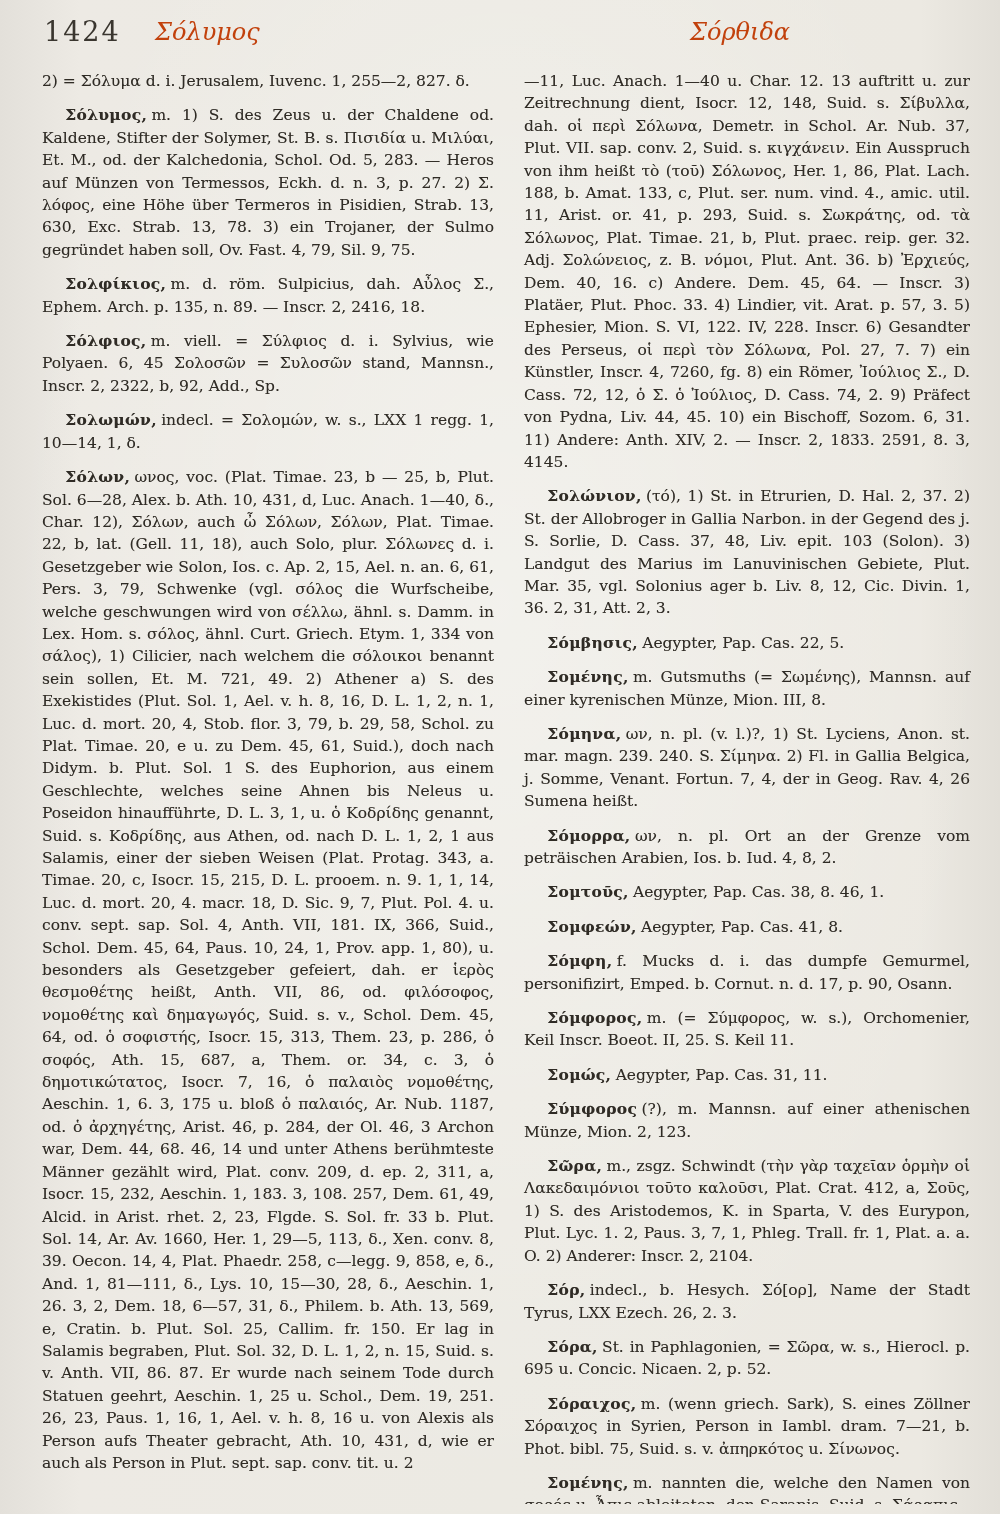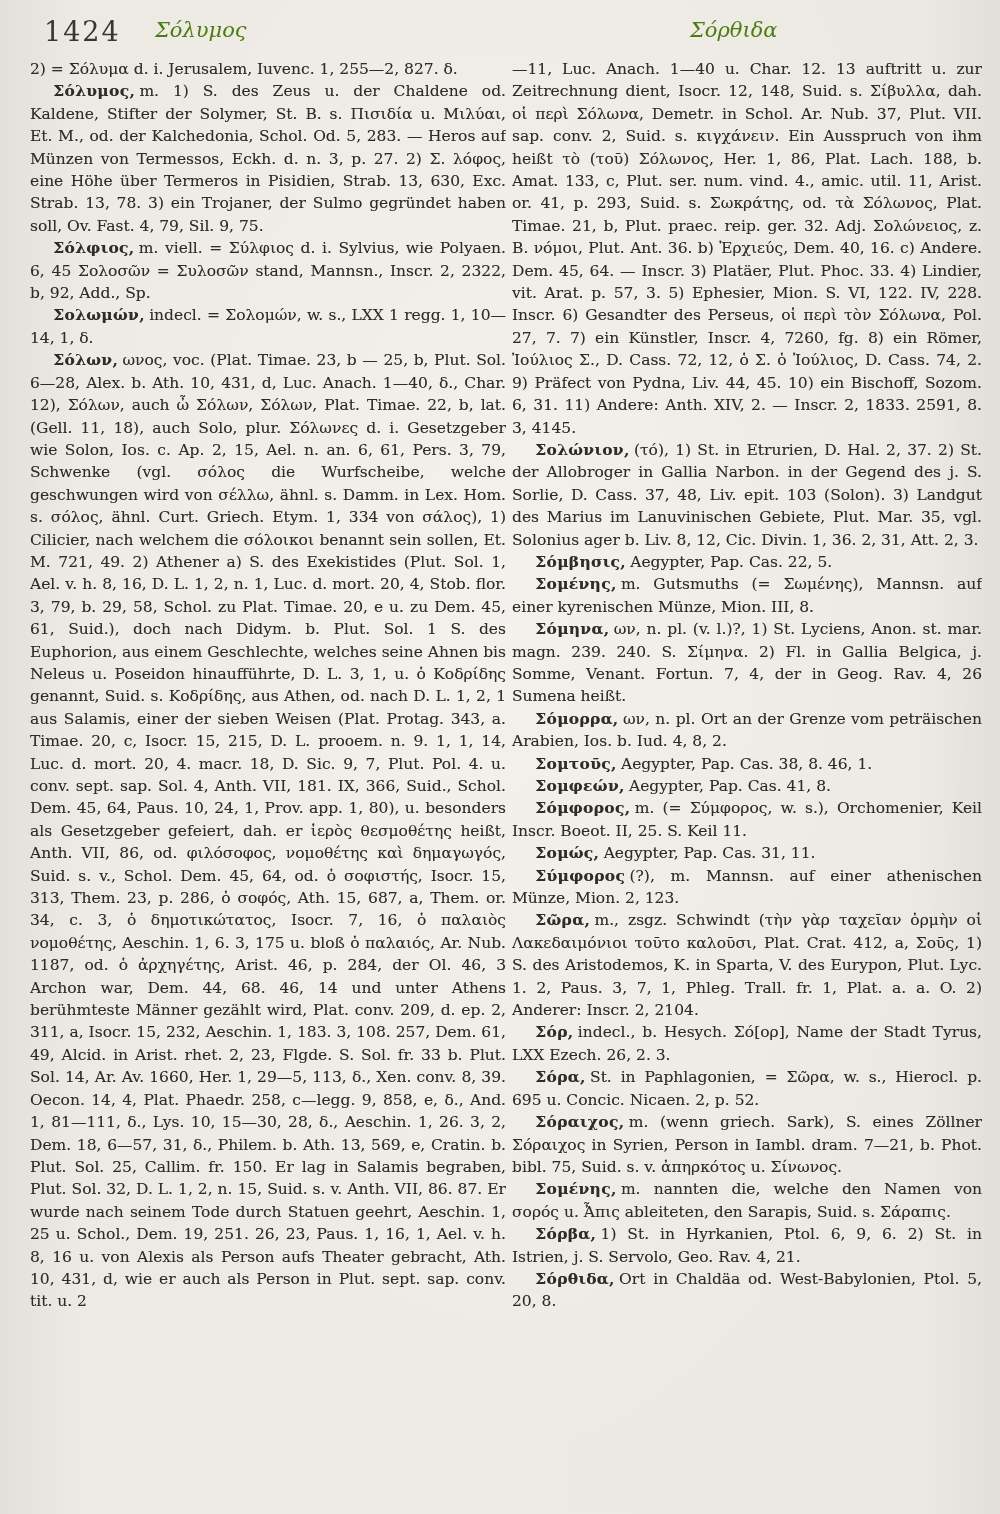--- a/index.html
+++ b/index.html
@@ -33,23 +33,23 @@
     position: absolute;
     left: 44px;
     top: 4px;
     font-size: 27px;
     letter-spacing: 2px;
     color: #3a362f;
   }
   .guide-word {
     position: absolute;
     top: 6px;
-    font-size: 21px;
+    font-size: 24px;
     font-style: italic;
-    color: #4d7c0f;
+    color: #c2410c;
   }
   .guide-word.left  { left: 155px; }
   .guide-word.right { left: 690px; }
   .columns {
     position: absolute;
     top: 58px;
     left: 0;
     width: 1000px;
     height: 1450px;
   }
@@ -59,21 +59,21 @@
     height: 1446px;
     overflow: hidden;
     text-align: justify;
     font-size: 15.5px;
     line-height: 22.4px;
     color: #2f2b25;
   }
   .col.left  { left: 30px;  width: 476px; }
   .col.right { left: 512px; width: 470px; }
   p.entry {
-    margin: 0;
+    margin: 12px;
     text-indent: 1.5em;
   }
   p.entry.cont { text-indent: 0; }
   p.entry b.headword {
     font-weight: bold;
     letter-spacing: 0.3px;
     margin-right: 0.28em;
   }
   
   .col p.entry { text-shadow: 0 0 0.4px rgba(47,43,37,0.35); }
@@ -86,33 +86,35 @@
   <div class="page-header">
     <span class="page-number">1424</span>
     <span class="guide-word left">Σόλυμος</span>
     <span class="guide-word right">Σόρθιδα</span>
   </div>
 
   <div class="columns">
     <div class="col left">
         <p class="entry cont"><span>2) = Σόλυμα d. i. Jerusalem, Iuvenc. 1, 255—2, 827. δ.</span></p>
         <p class="entry"><b class="headword">Σόλυμος,</b><span>m. 1) S. des Zeus u. der Chaldene od. Kaldene, Stifter der Solymer, St. B. s. Πισιδία u. Μιλύαι, Et. M., od. der Kalchedonia, Schol. Od. 5, 283. — Heros auf Münzen von Termessos, Eckh. d. n. 3, p. 27. 2) Σ. λόφος, eine Höhe über Termeros in Pisidien, Strab. 13, 630, Exc. Strab. 13, 78. 3) ein Trojaner, der Sulmo gegründet haben soll, Ov. Fast. 4, 79, Sil. 9, 75.</span></p>
+        <p class="entry"><b class="headword">Σολφίκιος,</b><span>m. d. röm. Sulpicius, dah. Αὖλος Σ., Ephem. Arch. p. 135, n. 89. — Inscr. 2, 2416, 18.</span></p>
         <p class="entry"><b class="headword">Σόλφιος,</b><span>m. viell. = Σύλφιος d. i. Sylvius, wie Polyaen. 6, 45 Σολοσῶν = Συλοσῶν stand, Mannsn., Inscr. 2, 2322, b, 92, Add., Sp.</span></p>
         <p class="entry"><b class="headword">Σολωμών,</b><span>indecl. = Σολομών, w. s., LXX 1 regg. 1, 10—14, 1, δ.</span></p>
         <p class="entry"><b class="headword">Σόλων,</b><span>ωνος, voc. (Plat. Timae. 23, b — 25, b, Plut. Sol. 6—28, Alex. b. Ath. 10, 431, d, Luc. Anach. 1—40, δ., Char. 12), Σόλων, auch ὦ Σόλων, Σόλων, Plat. Timae. 22, b, lat. (Gell. 11, 18), auch Solo, plur. Σόλωνες d. i. Gesetzgeber wie Solon, Ios. c. Ap. 2, 15, Ael. n. an. 6, 61, Pers. 3, 79, Schwenke (vgl. σόλος die Wurfscheibe, welche geschwungen wird von σέλλω, ähnl. s. Damm. in Lex. Hom. s. σόλος, ähnl. Curt. Griech. Etym. 1, 334 von σάλος), 1) Cilicier, nach welchem die σόλοικοι benannt sein sollen, Et. M. 721, 49. 2) Athener a) S. des Exekistides (Plut. Sol. 1, Ael. v. h. 8, 16, D. L. 1, 2, n. 1, Luc. d. mort. 20, 4, Stob. flor. 3, 79, b. 29, 58, Schol. zu Plat. Timae. 20, e u. zu Dem. 45, 61, Suid.), doch nach Didym. b. Plut. Sol. 1 S. des Euphorion, aus einem Geschlechte, welches seine Ahnen bis Neleus u. Poseidon hinaufführte, D. L. 3, 1, u. ὁ Κοδρίδης genannt, Suid. s. Κοδρίδης, aus Athen, od. nach D. L. 1, 2, 1 aus Salamis, einer der sieben Weisen (Plat. Protag. 343, a. Timae. 20, c, Isocr. 15, 215, D. L. prooem. n. 9. 1, 1, 14, Luc. d. mort. 20, 4. macr. 18, D. Sic. 9, 7, Plut. Pol. 4. u. conv. sept. sap. Sol. 4, Anth. VII, 181. IX, 366, Suid., Schol. Dem. 45, 64, Paus. 10, 24, 1, Prov. app. 1, 80), u. besonders als Gesetzgeber gefeiert, dah. er ἱερὸς θεσμοθέτης heißt, Anth. VII, 86, od. φιλόσοφος, νομοθέτης καὶ δημαγωγός, Suid. s. v., Schol. Dem. 45, 64, od. ὁ σοφιστής, Isocr. 15, 313, Them. 23, p. 286, ὁ σοφός, Ath. 15, 687, a, Them. or. 34, c. 3, ὁ δημοτικώτατος, Isocr. 7, 16, ὁ παλαιὸς νομοθέτης, Aeschin. 1, 6. 3, 175 u. bloß ὁ παλαιός, Ar. Nub. 1187, od. ὁ ἀρχηγέτης, Arist. 46, p. 284, der Ol. 46, 3 Archon war, Dem. 44, 68. 46, 14 und unter Athens berühmteste Männer gezählt wird, Plat. conv. 209, d. ep. 2, 311, a, Isocr. 15, 232, Aeschin. 1, 183. 3, 108. 257, Dem. 61, 49, Alcid. in Arist. rhet. 2, 23, Flgde. S. Sol. fr. 33 b. Plut. Sol. 14, Ar. Av. 1660, Her. 1, 29—5, 113, δ., Xen. conv. 8, 39. Oecon. 14, 4, Plat. Phaedr. 258, c—legg. 9, 858, e, δ., And. 1, 81—111, δ., Lys. 10, 15—30, 28, δ., Aeschin. 1, 26. 3, 2, Dem. 18, 6—57, 31, δ., Philem. b. Ath. 13, 569, e, Cratin. b. Plut. Sol. 25, Callim. fr. 150. Er lag in Salamis begraben, Plut. Sol. 32, D. L. 1, 2, n. 15, Suid. s. v. Anth. VII, 86. 87. Er wurde nach seinem Tode durch Statuen geehrt, Aeschin. 1, 25 u. Schol., Dem. 19, 251. 26, 23, Paus. 1, 16, 1, Ael. v. h. 8, 16 u. von Alexis als Person aufs Theater gebracht, Ath. 10, 431, d, wie er auch als Person in Plut. sept. sap. conv. tit. u. 2</span></p>
       </div>
     <div class="col right">
         <p class="entry cont"><span>—11, Luc. Anach. 1—40 u. Char. 12. 13 auftritt u. zur Zeitrechnung dient, Isocr. 12, 148, Suid. s. Σίβυλλα, dah. οἱ περὶ Σόλωνα, Demetr. in Schol. Ar. Nub. 37, Plut. VII. sap. conv. 2, Suid. s. κιγχάνειν. Ein Ausspruch von ihm heißt τὸ (τοῦ) Σόλωνος, Her. 1, 86, Plat. Lach. 188, b. Amat. 133, c, Plut. ser. num. vind. 4., amic. util. 11, Arist. or. 41, p. 293, Suid. s. Σωκράτης, od. τὰ Σόλωνος, Plat. Timae. 21, b, Plut. praec. reip. ger. 32. Adj. Σολώνειος, z. B. νόμοι, Plut. Ant. 36. b) Ἐρχιεύς, Dem. 40, 16. c) Andere. Dem. 45, 64. — Inscr. 3) Platäer, Plut. Phoc. 33. 4) Lindier, vit. Arat. p. 57, 3. 5) Ephesier, Mion. S. VI, 122. IV, 228. Inscr. 6) Gesandter des Perseus, οἱ περὶ τὸν Σόλωνα, Pol. 27, 7. 7) ein Künstler, Inscr. 4, 7260, fg. 8) ein Römer, Ἰούλιος Σ., D. Cass. 72, 12, ὁ Σ. ὁ Ἰούλιος, D. Cass. 74, 2. 9) Präfect von Pydna, Liv. 44, 45. 10) ein Bischoff, Sozom. 6, 31. 11) Andere: Anth. XIV, 2. — Inscr. 2, 1833. 2591, 8. 3, 4145.</span></p>
         <p class="entry"><b class="headword">Σολώνιον,</b><span>(τό), 1) St. in Etrurien, D. Hal. 2, 37. 2) St. der Allobroger in Gallia Narbon. in der Gegend des j. S. Sorlie, D. Cass. 37, 48, Liv. epit. 103 (Solon). 3) Landgut des Marius im Lanuvinischen Gebiete, Plut. Mar. 35, vgl. Solonius ager b. Liv. 8, 12, Cic. Divin. 1, 36. 2, 31, Att. 2, 3.</span></p>
         <p class="entry"><b class="headword">Σόμβησις,</b><span>Aegypter, Pap. Cas. 22, 5.</span></p>
         <p class="entry"><b class="headword">Σομένης,</b><span>m. Gutsmuths (= Σωμένης), Mannsn. auf einer kyrenischen Münze, Mion. III, 8.</span></p>
         <p class="entry"><b class="headword">Σόμηνα,</b><span>ων, n. pl. (v. l.)?, 1) St. Lyciens, Anon. st. mar. magn. 239. 240. S. Σίμηνα. 2) Fl. in Gallia Belgica, j. Somme, Venant. Fortun. 7, 4, der in Geog. Rav. 4, 26 Sumena heißt.</span></p>
         <p class="entry"><b class="headword">Σόμορρα,</b><span>ων, n. pl. Ort an der Grenze vom peträischen Arabien, Ios. b. Iud. 4, 8, 2.</span></p>
         <p class="entry"><b class="headword">Σομτοῦς,</b><span>Aegypter, Pap. Cas. 38, 8. 46, 1.</span></p>
         <p class="entry"><b class="headword">Σομφεών,</b><span>Aegypter, Pap. Cas. 41, 8.</span></p>
+        <p class="entry"><b class="headword">Σόμφη,</b><span>f. Mucks d. i. das dumpfe Gemurmel, personifizirt, Emped. b. Cornut. n. d. 17, p. 90, Osann.</span></p>
         <p class="entry"><b class="headword">Σόμφορος,</b><span>m. (= Σύμφορος, w. s.), Orchomenier, Keil Inscr. Boeot. II, 25. S. Keil 11.</span></p>
         <p class="entry"><b class="headword">Σομώς,</b><span>Aegypter, Pap. Cas. 31, 11.</span></p>
         <p class="entry"><b class="headword">Σύμφορος</b><span>(?), m. Mannsn. auf einer athenischen Münze, Mion. 2, 123.</span></p>
         <p class="entry"><b class="headword">Σῶρα,</b><span>m., zsgz. Schwindt (τὴν γὰρ ταχεῖαν ὁρμὴν οἱ Λακεδαιμόνιοι τοῦτο καλοῦσι, Plat. Crat. 412, a, Σοῦς, 1) S. des Aristodemos, K. in Sparta, V. des Eurypon, Plut. Lyc. 1. 2, Paus. 3, 7, 1, Phleg. Trall. fr. 1, Plat. a. a. O. 2) Anderer: Inscr. 2, 2104.</span></p>
         <p class="entry"><b class="headword">Σόρ,</b><span>indecl., b. Hesych. Σό[ορ], Name der Stadt Tyrus, LXX Ezech. 26, 2. 3.</span></p>
         <p class="entry"><b class="headword">Σόρα,</b><span>St. in Paphlagonien, = Σῶρα, w. s., Hierocl. p. 695 u. Concic. Nicaen. 2, p. 52.</span></p>
         <p class="entry"><b class="headword">Σόραιχος,</b><span>m. (wenn griech. Sark), S. eines Zöllner Σόραιχος in Syrien, Person in Iambl. dram. 7—21, b. Phot. bibl. 75, Suid. s. v. ἀπηρκότος u. Σίνωνος.</span></p>
         <p class="entry"><b class="headword">Σομένης,</b><span>m. nannten die, welche den Namen von σορός u. Ἆπις ableiteten, den Sarapis, Suid. s. Σάραπις.</span></p>
         <p class="entry"><b class="headword">Σόρβα,</b><span>1) St. in Hyrkanien, Ptol. 6, 9, 6. 2) St. in Istrien, j. S. Servolo, Geo. Rav. 4, 21.</span></p>
         <p class="entry"><b class="headword">Σόρθιδα,</b><span>Ort in Chaldäa od. West-Babylonien, Ptol. 5, 20, 8.</span></p>

